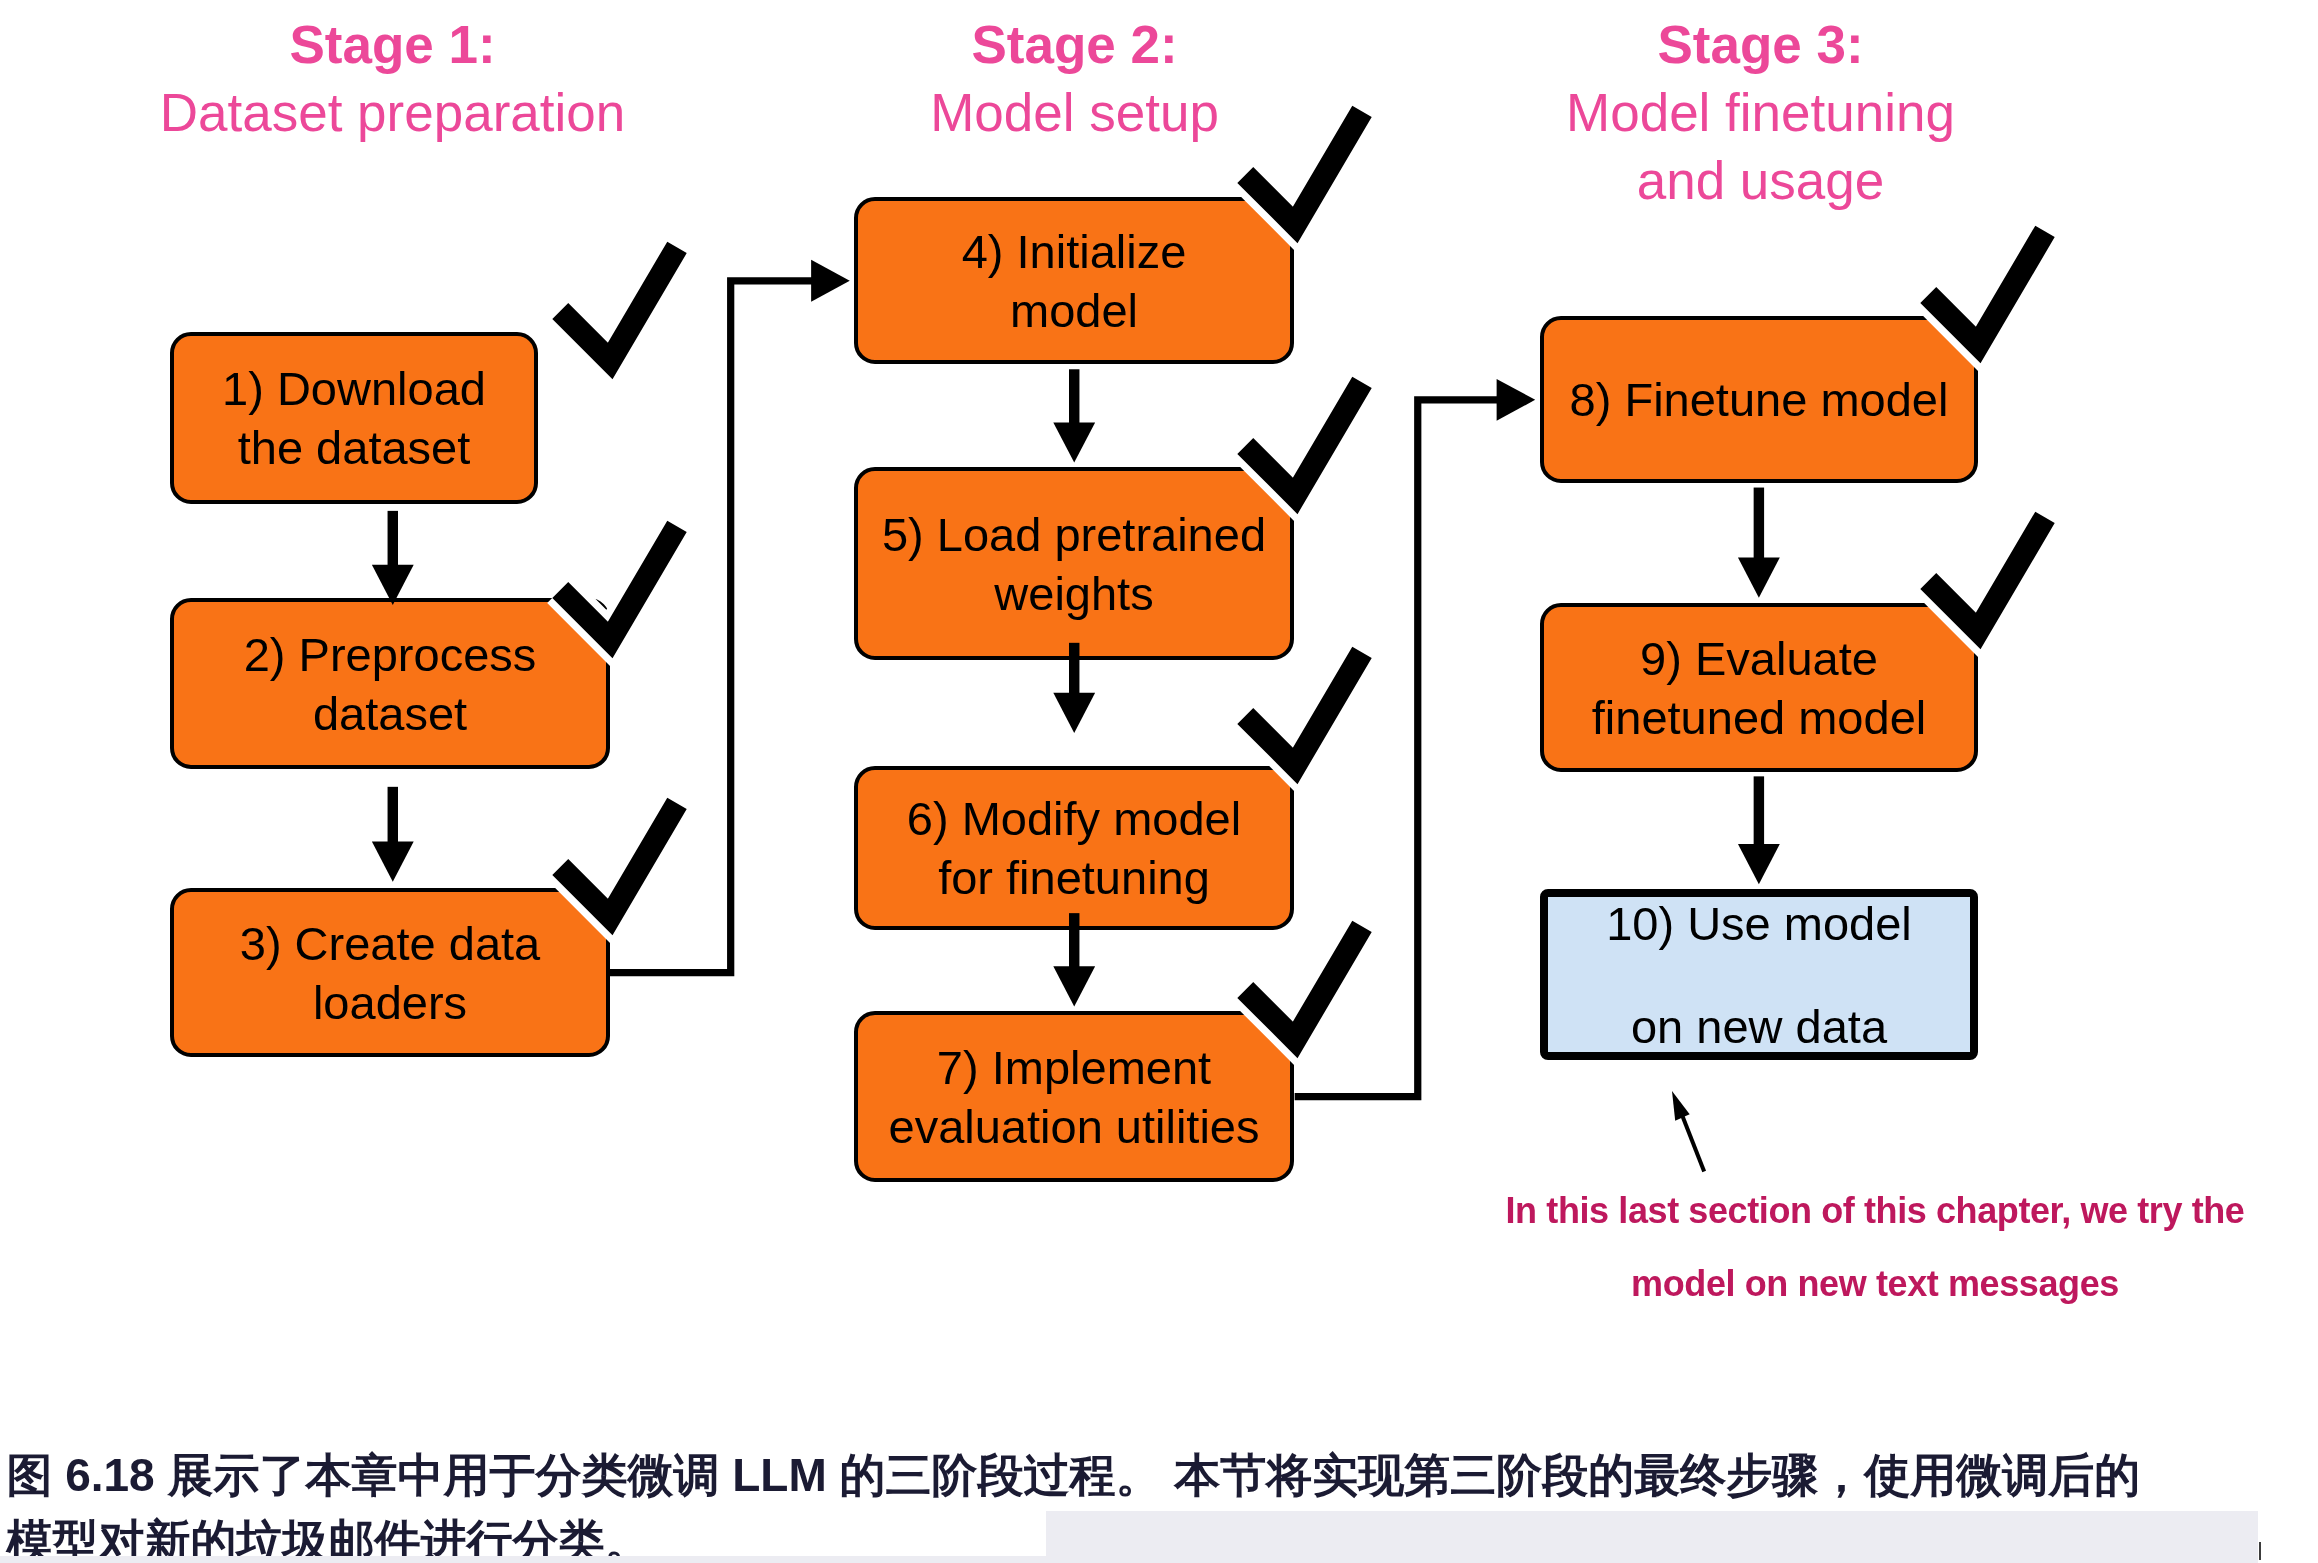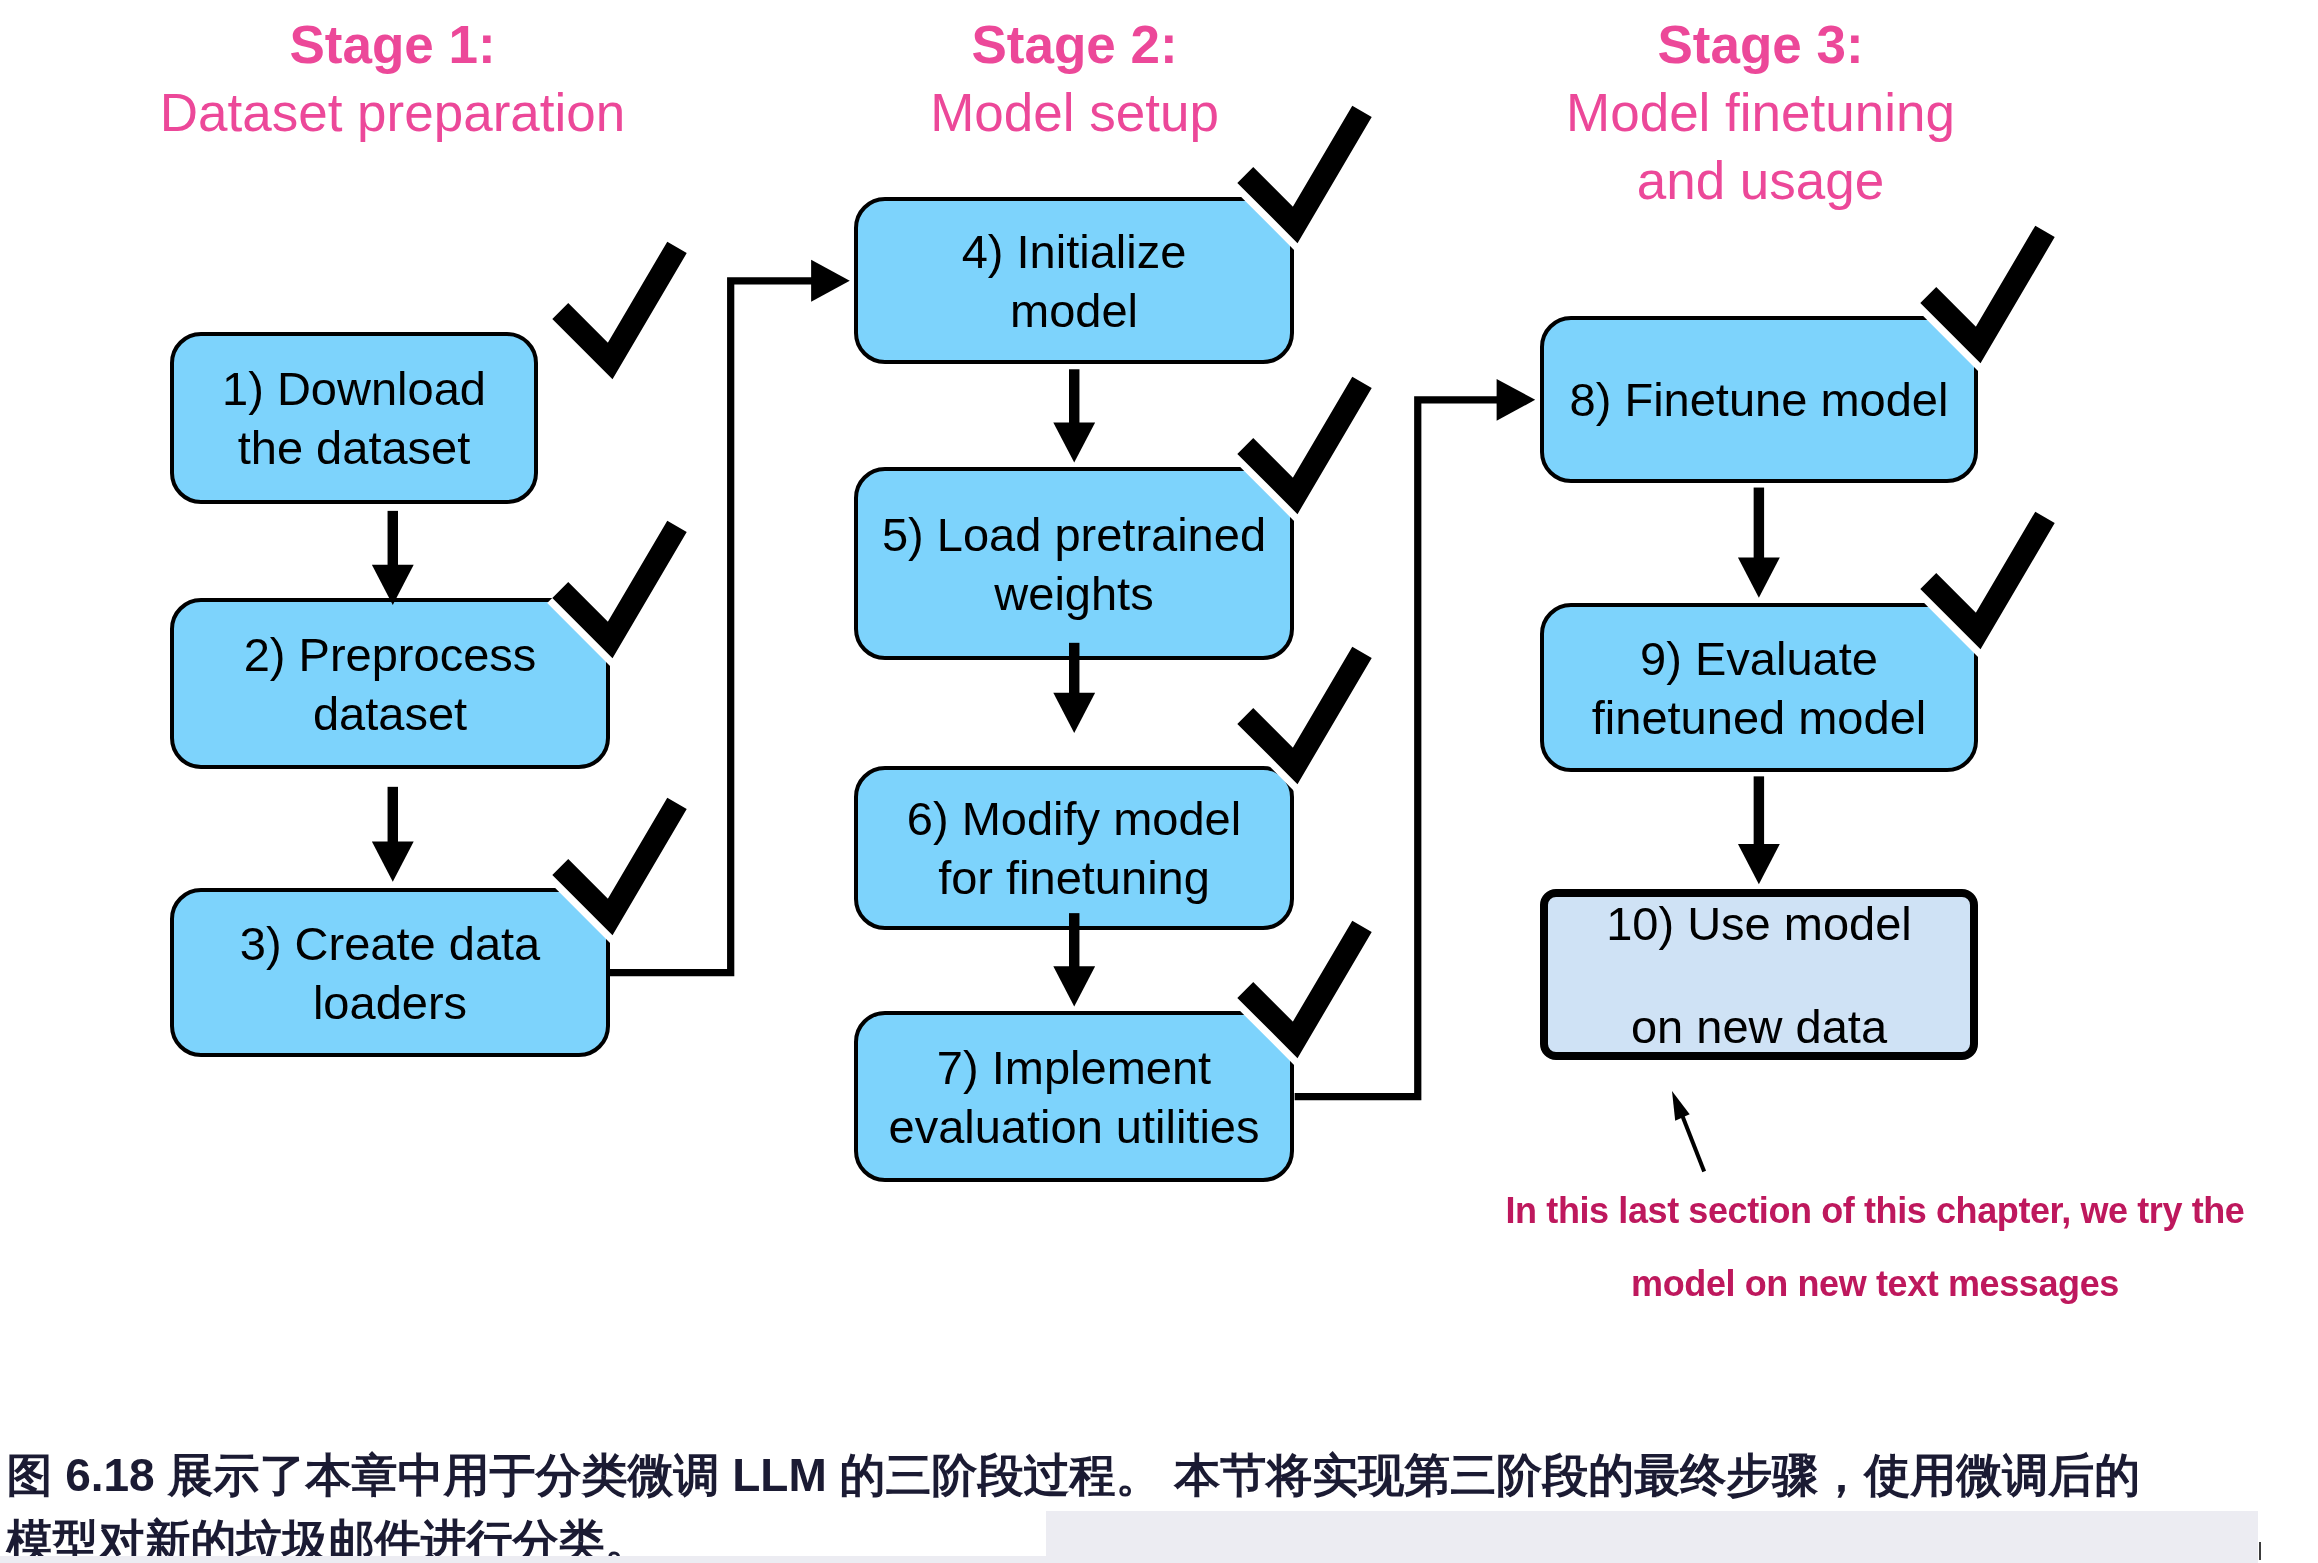--- a/index.html
+++ b/index.html
@@ -16,33 +16,33 @@
     width:499px;
     text-align:center;
     font-size:53px;
     line-height:68px;
     color:#ec4899;
   }
   .stage-header .t{font-weight:bold;}
   .flow-box{
     position:absolute;
     box-sizing:border-box;
-    background:#7dd3fc;
+    background:#f97316;
     border:4.8px solid #000;
-    border-radius:31px;
+    border-radius:21px;
     display:flex;
     flex-direction:column;
     align-items:center;
     justify-content:center;
     text-align:center;
     font-size:47px;
     line-height:59px;
     color:#000;
   }
-  .flow-box.highlight{border-width:8px;border-radius:16px;gap:44px;}
+  .flow-box.highlight{border-width:8px;border-radius:8px;gap:44px;}
   .check-svg{position:absolute;overflow:visible;}
   #overlay{position:absolute;left:0;top:0;pointer-events:none;}
   .annotation{
     position:absolute;
     left:1448px;top:1174px;width:854px;
     text-align:center;
     font-weight:bold;
     font-size:36px;
     line-height:73px;
     letter-spacing:-0.4px;

